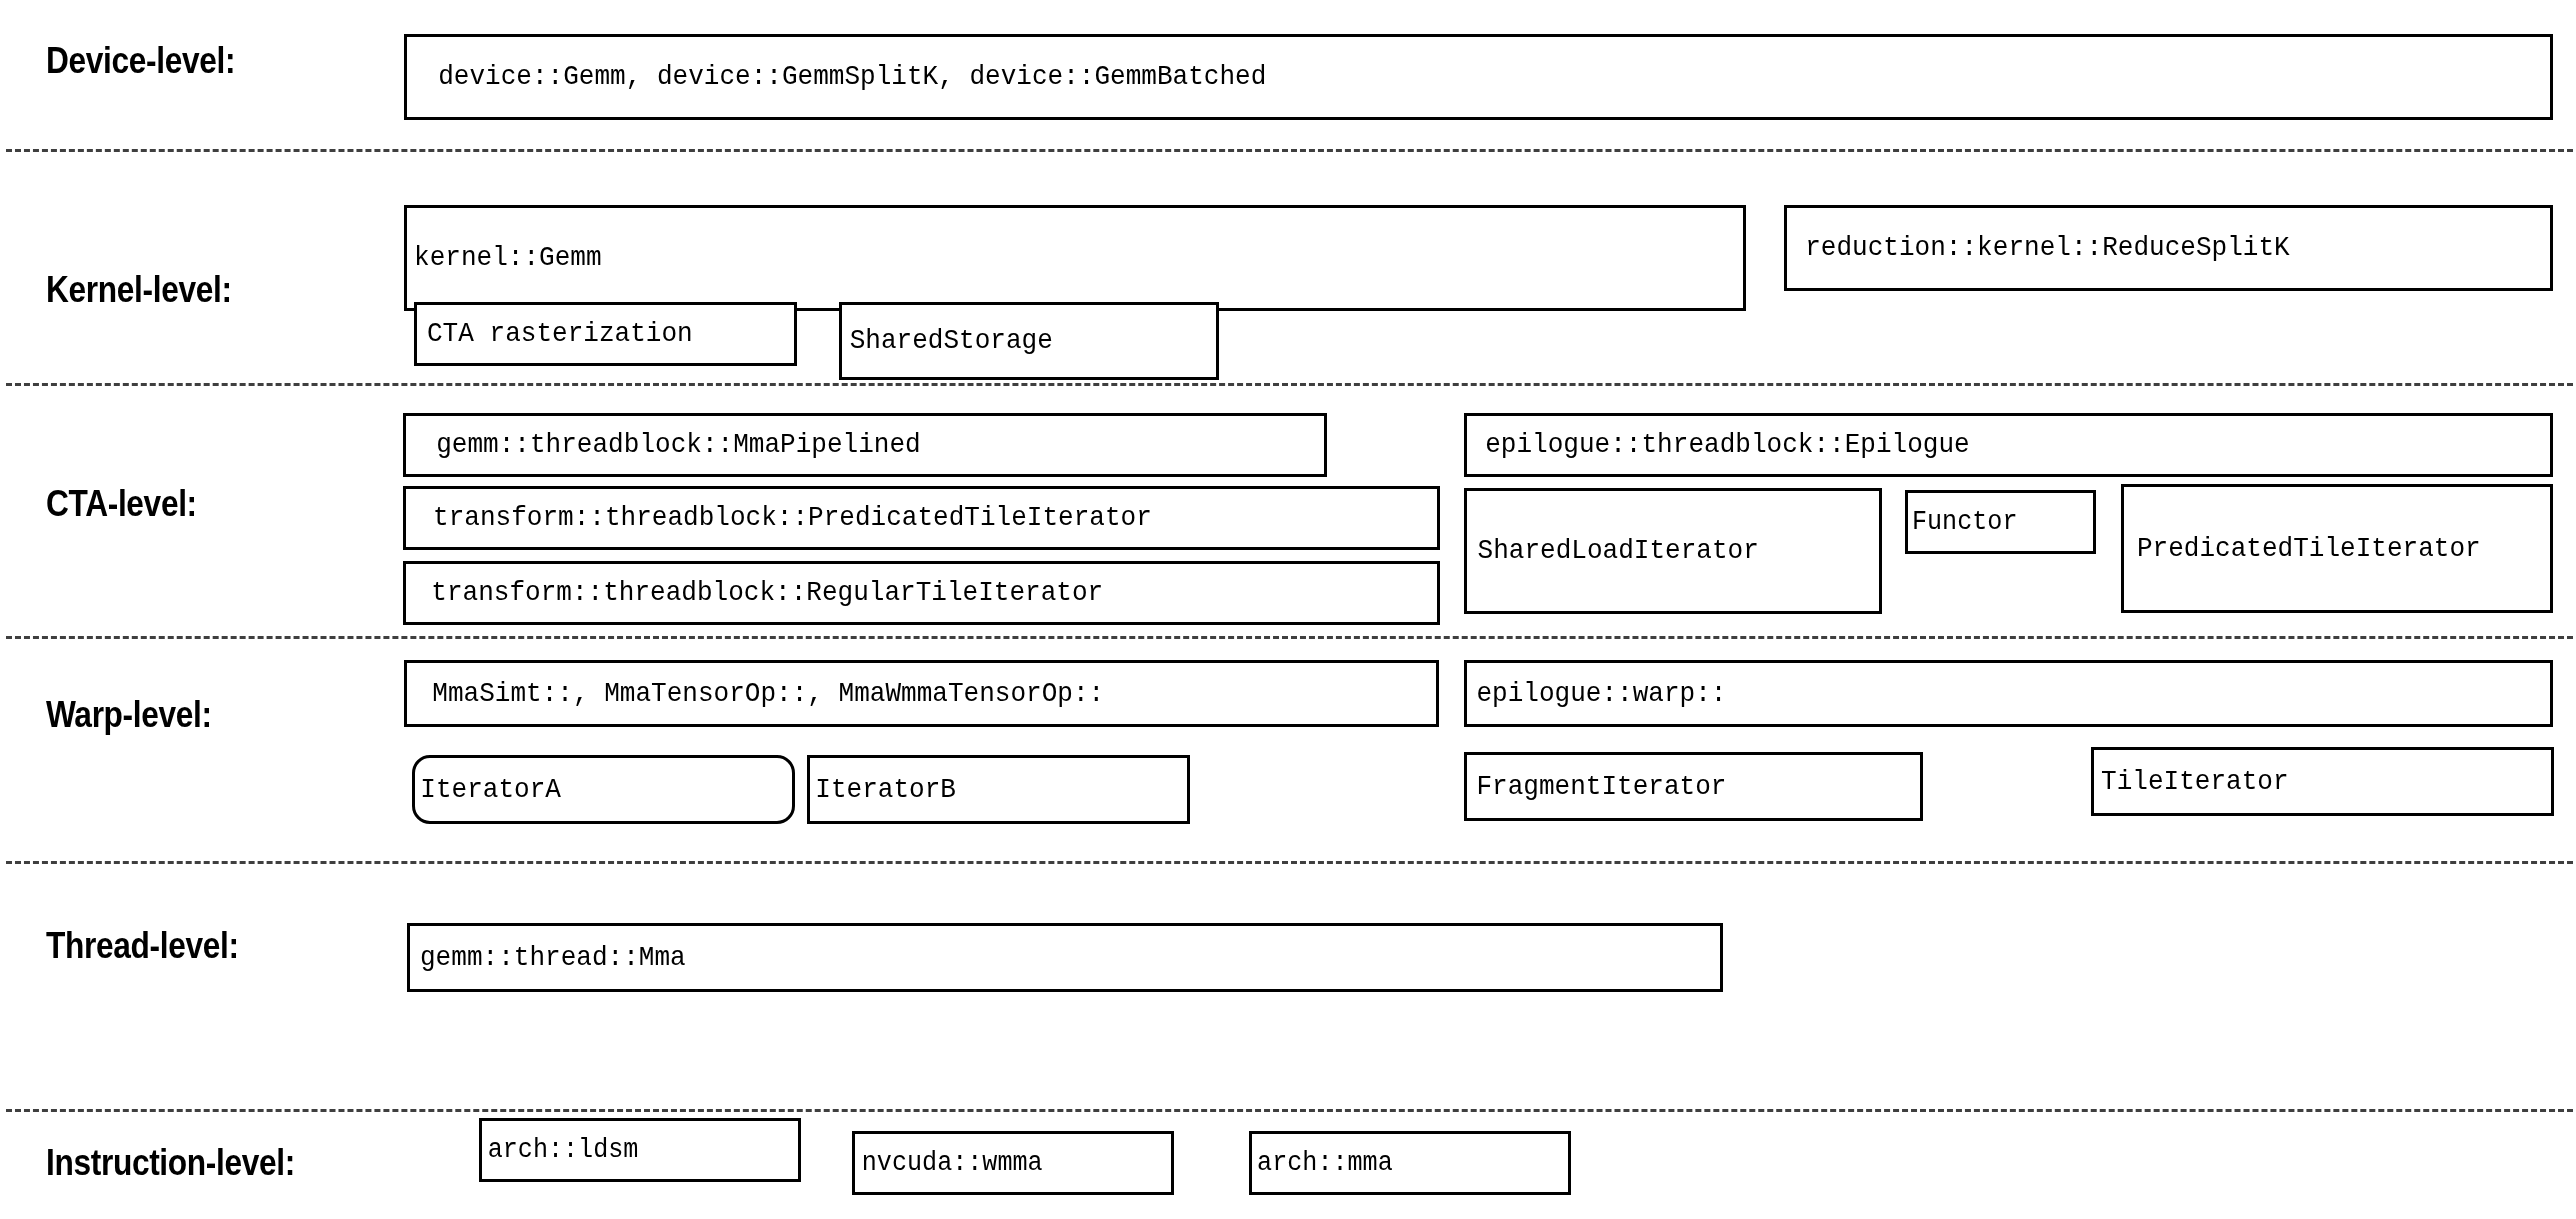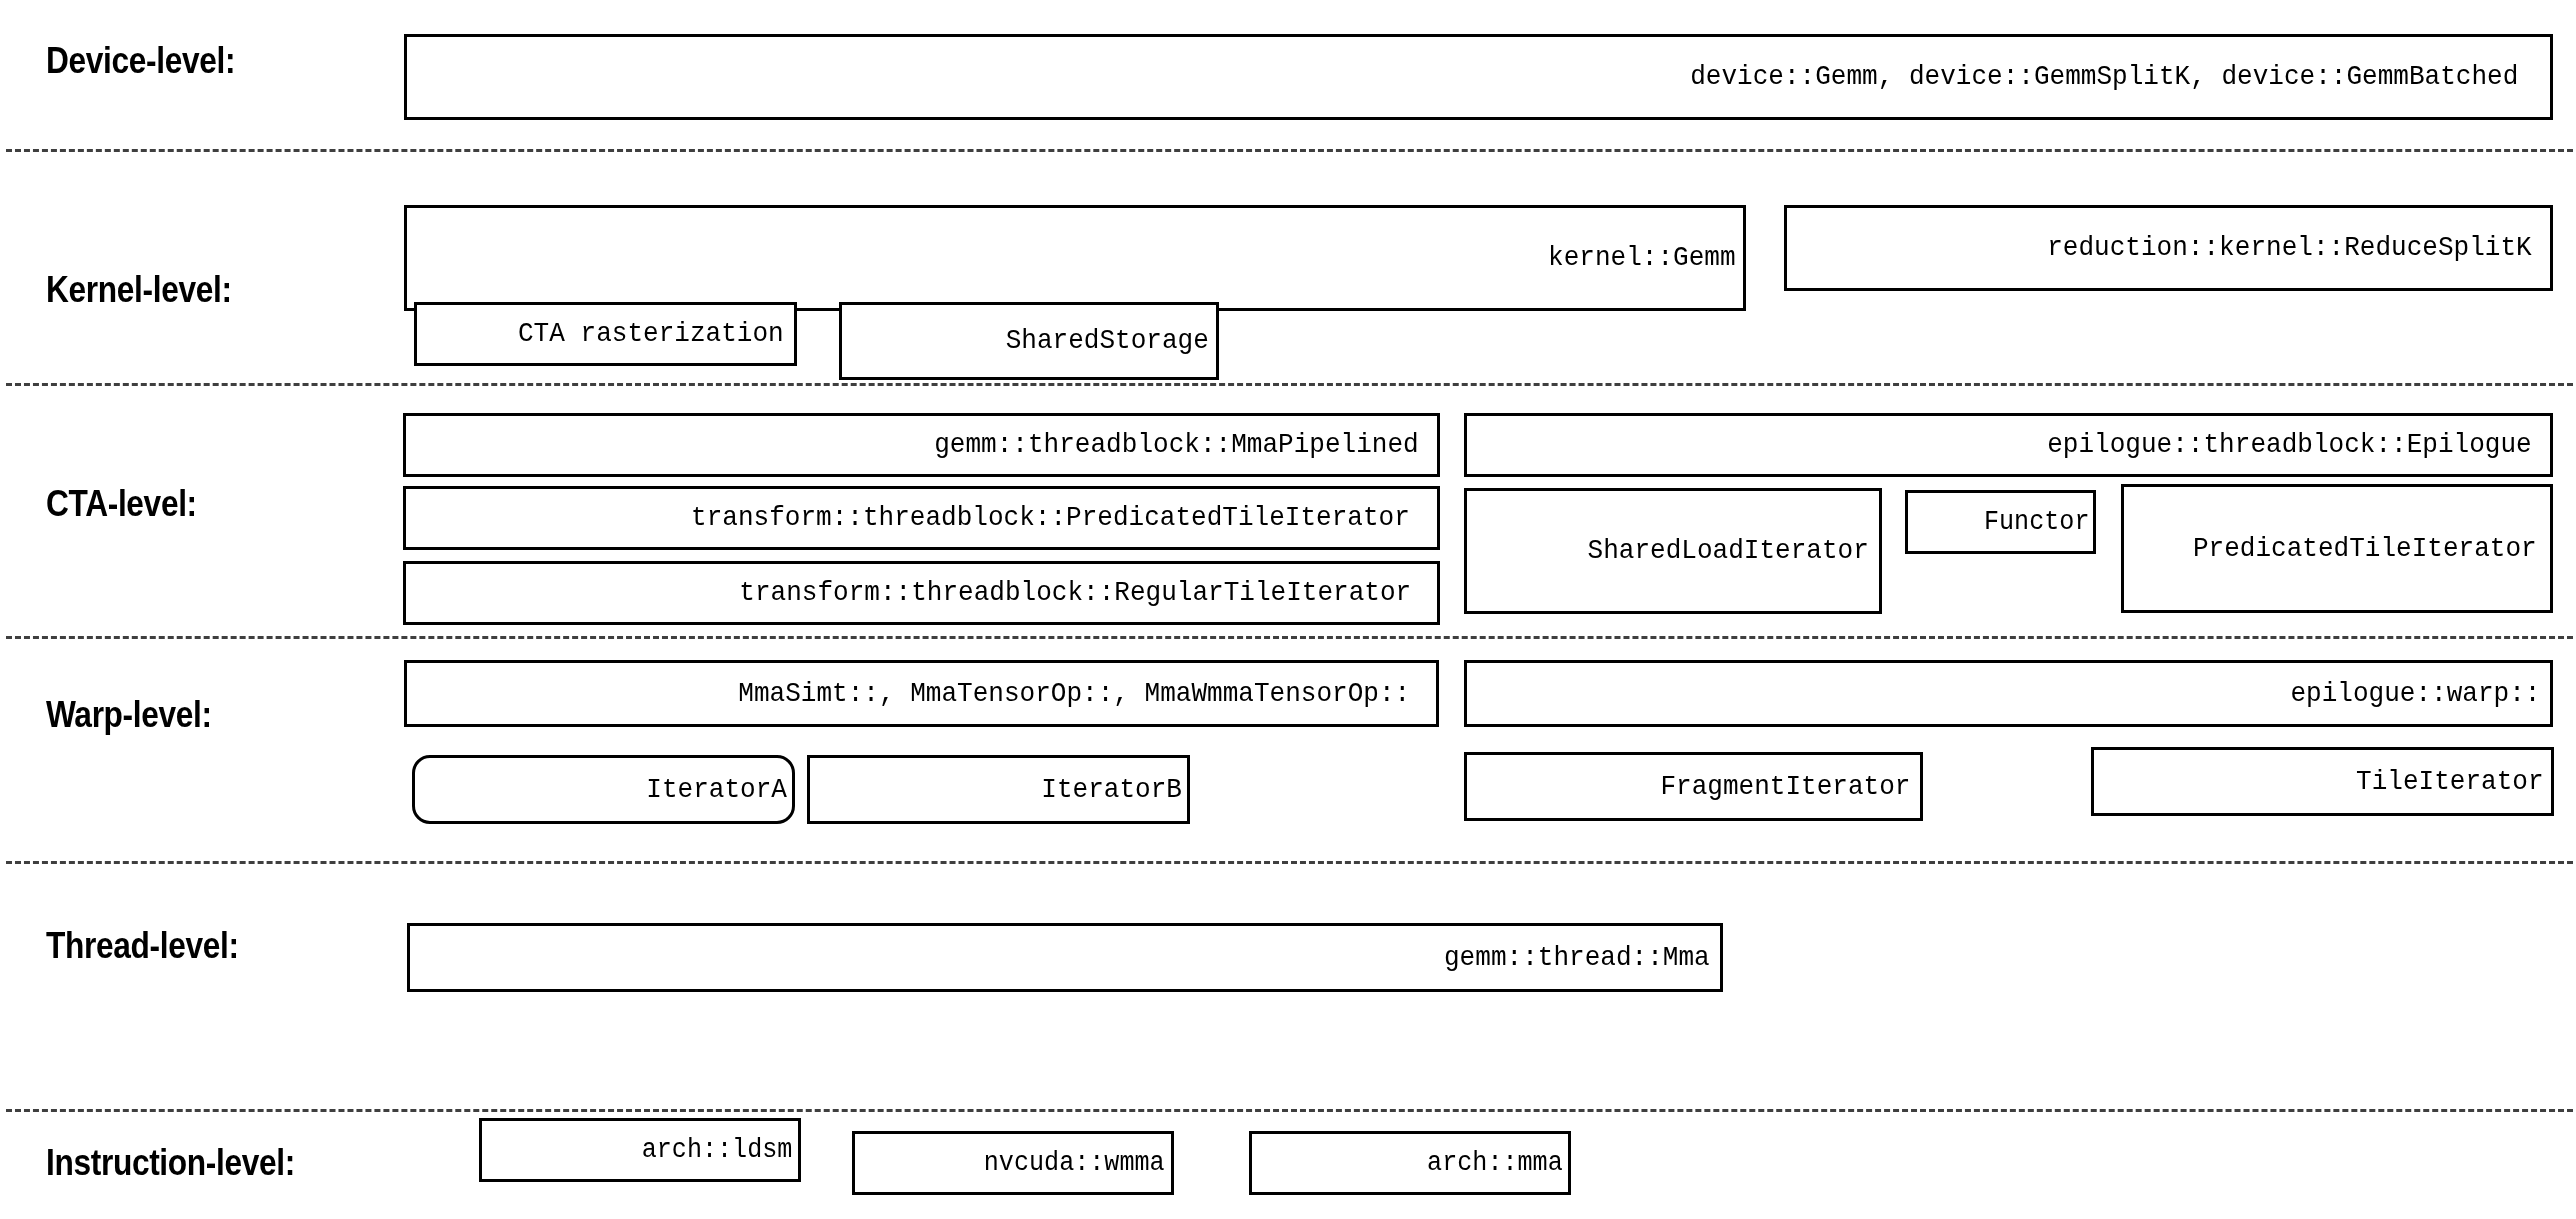--- a/index.html
+++ b/index.html
@@ -35,21 +35,21 @@
     height: 0;
     border-top: 3.1px dashed #3f3f3f;
   }
   .box {
     position: absolute;
     box-sizing: border-box;
     border: 3.1px solid #000000;
     background: #ffffff;
     display: flex;
     align-items: center;
-    justify-content: flex-end;
+    justify-content: flex-start;
     overflow: hidden;
   }
   .box > .txt {
     font-family: "Liberation Mono", "DejaVu Sans Mono", monospace;
     font-size: 28px;
     color: #000000;
     white-space: nowrap;
     line-height: 1.05;
     text-align: center;
     transform: scaleX(0.93);
@@ -84,21 +84,21 @@
   </div>
 
   <div class="box" style="left:839px; top:302px; width:380px; height:78px;">
     <span class="txt">SharedStorage</span>
   </div>
 
   <div class="sep" style="top:383px;"></div>
 
   <div class="level-label" style="left:46px; top:486px;">CTA-level:</div>
 
-  <div class="box" style="left:403px; top:413px; width:1037px; height:64px;">
+  <div class="box" style="left:403px; top:413px; width:924px; height:64px;padding-left:12px;">
     <span class="txt">gemm::threadblock::MmaPipelined</span>
   </div>
 
   <div class="box" style="left:1464px; top:413px; width:1089px; height:64px;">
     <span class="txt">epilogue::threadblock::Epilogue</span>
   </div>
 
   <div class="box" style="left:403px; top:486px; width:1037px; height:64px;">
     <span class="txt">transform::threadblock::PredicatedTileIterator</span>
   </div>

